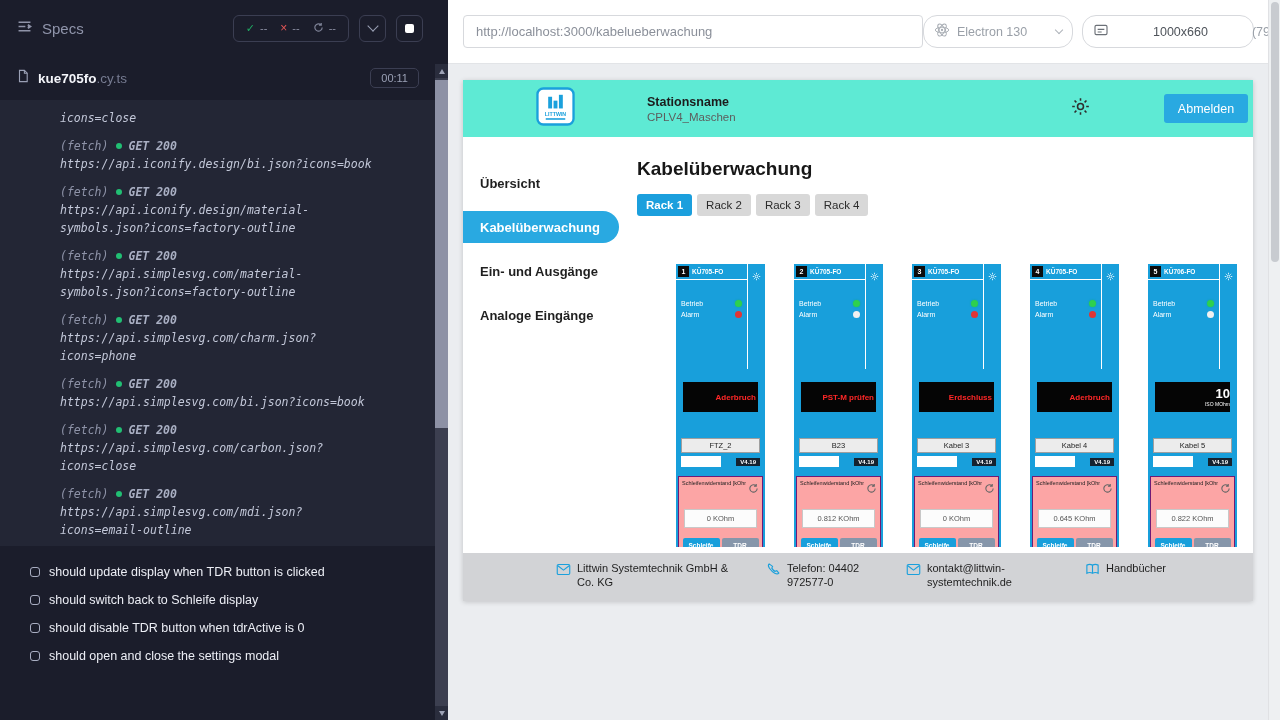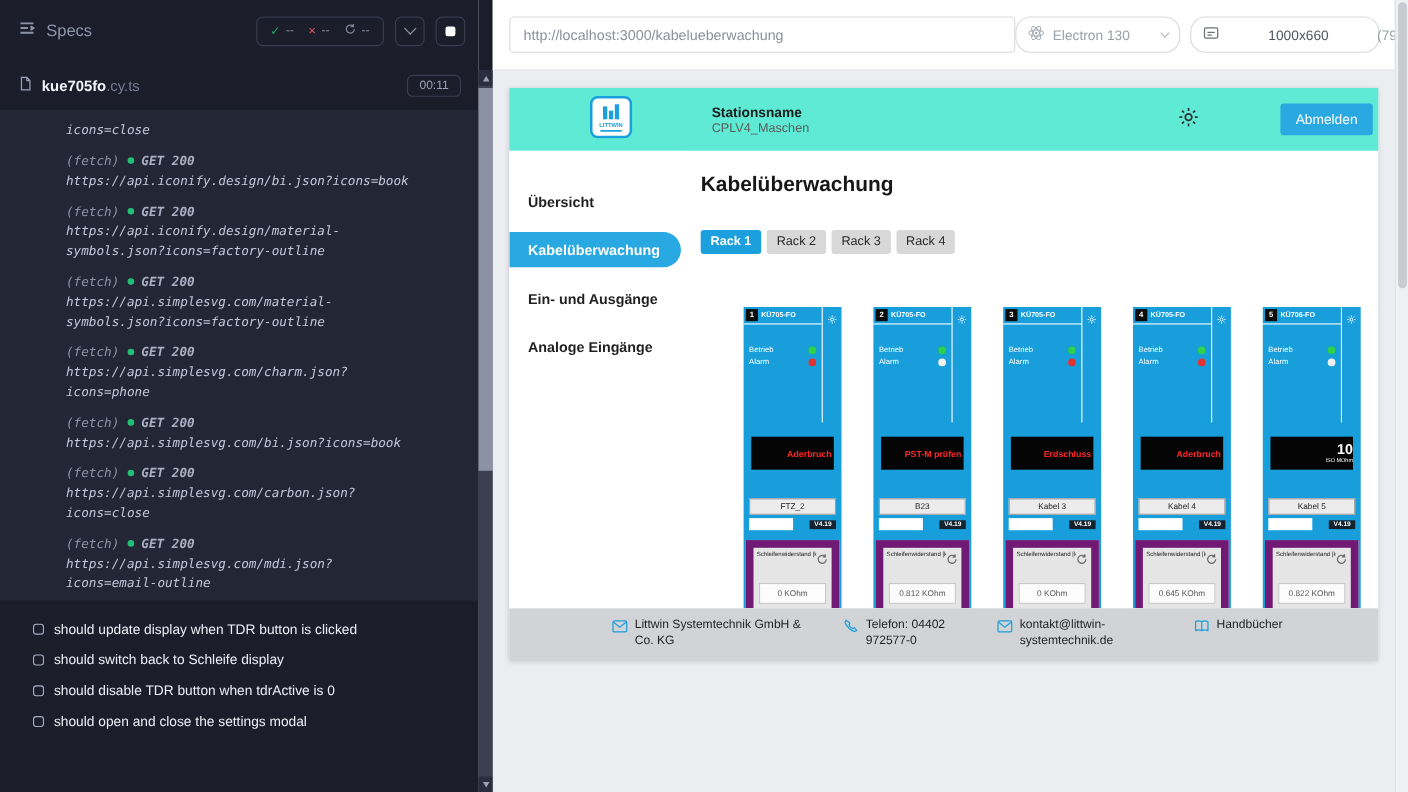--- a/index.html
+++ b/index.html
@@ -69,21 +69,21 @@
   .hdr-gear { margin-left:auto; flex:none; cursor:pointer; }
   .logout-btn { margin:0 5px 0 73px; width:84px; height:29px; background:#29a9e1; color:#fff; border:none; border-radius:3px; font-size:12.5px; font-family:"Liberation Sans",sans-serif; }
 
   .app-body { flex:1; display:flex; overflow:hidden; }
   .nav { width:156px; flex:none; padding-top:24px; background:#fff; }
   .nav-item { height:44px; display:flex; align-items:center; padding-left:17px; font-size:13px; font-weight:600; color:#1f1f1f; }
   .nav-item.active { height:32px; margin:6px 0; background:#29a9e1; color:#fff; font-weight:700; border-radius:0 16px 16px 0; }
 
   .content { flex:1; padding-left:18px; overflow:hidden; }
   .page-title { margin-top:21px; font-size:19px; font-weight:700; color:#171717; }
-  .tabs { margin-top:29px; display:flex; gap:5px;text-align:center; }
+  .tabs { margin-top:14px; display:flex; gap:5px;text-align:center; }
   .tab { height:22px; padding:0 9px; display:flex; align-items:center; font-size:11.5px; border-radius:3px; background:#d8d8d8; color:#2b2b2b; }
   .tab.active { background:#1b9fdd; color:#fff; font-weight:700; }
 
   .cards { margin-top:48px; padding-left:39px; display:flex; gap:29px; height:283px; overflow:hidden; }
   .card { width:89px; flex:none; background:#189fdb; }
   .card-upper { display:flex; height:105px; }
   .cu-main { flex:1; }
   .card-head { height:16px; border-bottom:1px solid #fff; display:flex; align-items:center; padding:2px; gap:3px; }
   .num-badge { width:11px; height:11px; background:#0c0c0c; color:#fff; font-size:7px; font-weight:700; display:flex; align-items:center; justify-content:center; flex:none; }
   .model { font-size:6.5px; font-weight:700; color:#fff; white-space:nowrap; }
@@ -95,21 +95,21 @@
   .led.red { background:#e03434; }
   .led.off { background:#f0f0f0; }
   .display { margin:13px 7px 0; height:30px; background:#050505; display:flex; flex-direction:column; align-items:flex-end; justify-content:center; }
   .disp-text { color:#ff2727; font-size:8px; font-weight:700; text-align:center; line-height:9px; padding:0 2px; }
   .disp-big { color:#fff; font-size:13px; font-weight:700; line-height:13px; }
   .disp-sub { color:#fff; font-size:5px; margin-top:1px; }
   .name-label { margin:26px 5px 0; height:15px; background:#ececec; border:1px solid #9f9f9f; display:flex; align-items:center; justify-content:center; font-size:7.5px; color:#1d1d1d; }
   .ver-row { margin:3px 5px 0; display:flex; justify-content:space-between; align-items:center; }
   .ver-white { width:40px; height:11px; background:#fff; }
   .ver-badge { background:#15222f; color:#fff; font-size:6px; font-weight:600; padding:1px 4px; }
-  .meas { margin:9px 2px 0; background:#e5e5e5; border:7px solid #701a75; padding:3px 3px 10px; height:100px; }
+  .meas { margin:9px 2px 0; background:#fca5a5; border:1px solid #701a75; padding:3px 3px 10px; height:100px; }
   .meas-top { display:flex; justify-content:space-between; align-items:flex-start; }
   .meas-label { font-size:5.5px; color:#222; white-space:nowrap; overflow:hidden; max-width:64px; }
   .value-box { margin:11px 2px 0; height:19px; border:1px solid #c8c8c8; background:#fcfcfc; display:flex; align-items:center; justify-content:center; font-size:7.5px; color:#555; }
   .btn-row { display:flex; gap:2px; justify-content:center; margin-top:10px; }
   .card-btn { width:37px; height:15px; display:flex; align-items:center; justify-content:center; color:#fff; font-size:6.5px; font-weight:700; border-radius:2px; border:none; font-family:"Liberation Sans",sans-serif; }
   .card-btn.schleife { background:#189fdb; }
   .card-btn.tdr { background:#8696aa; }
 
   .app-footer { height:48px; background:#d2d3d6; flex:none; display:flex; padding-top:8px; }
   .f-item { display:flex; gap:6px; font-size:11px; color:#1f1f1f; line-height:14px; }

